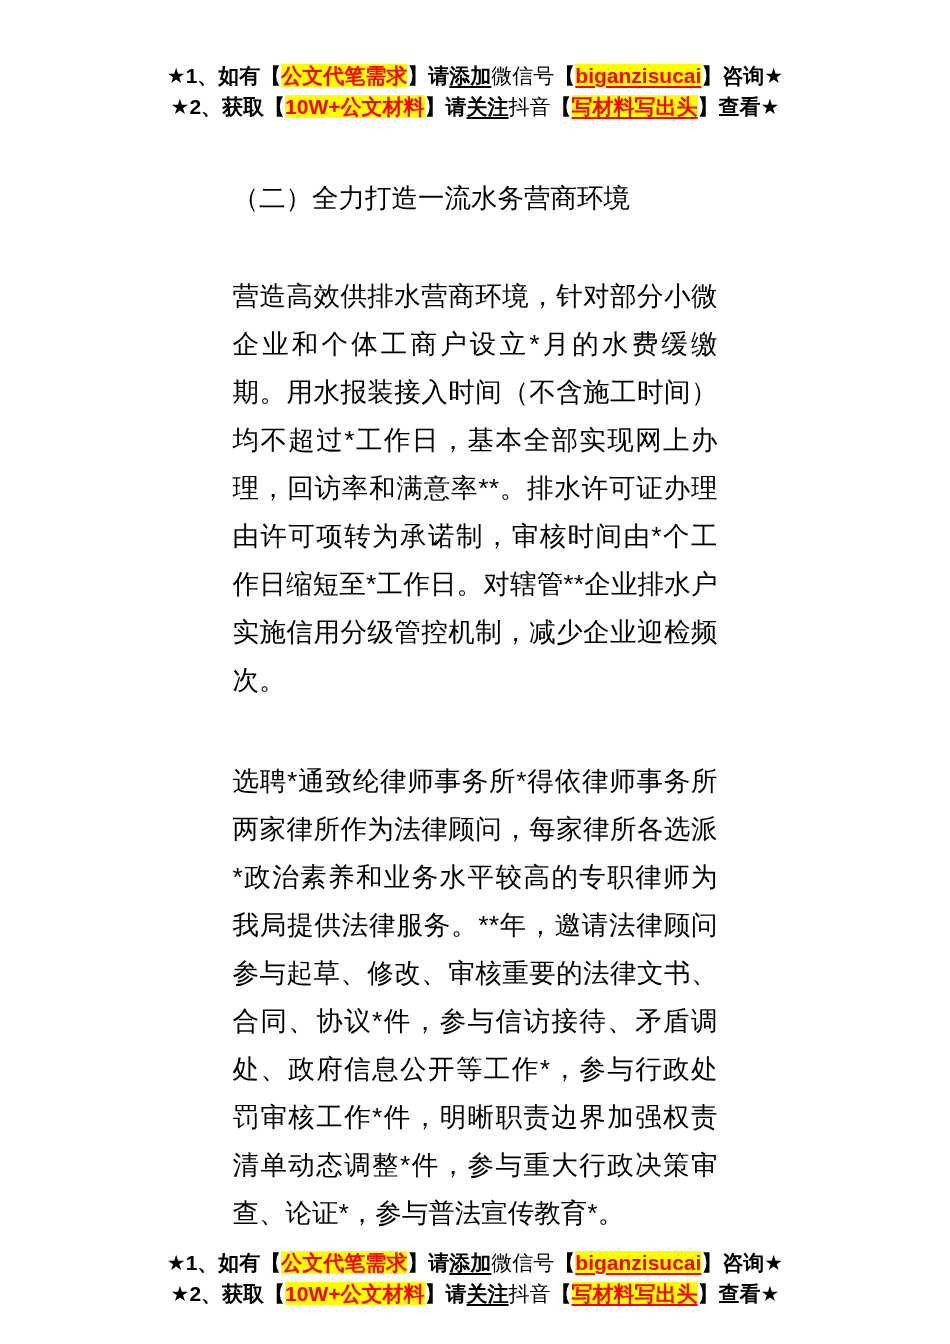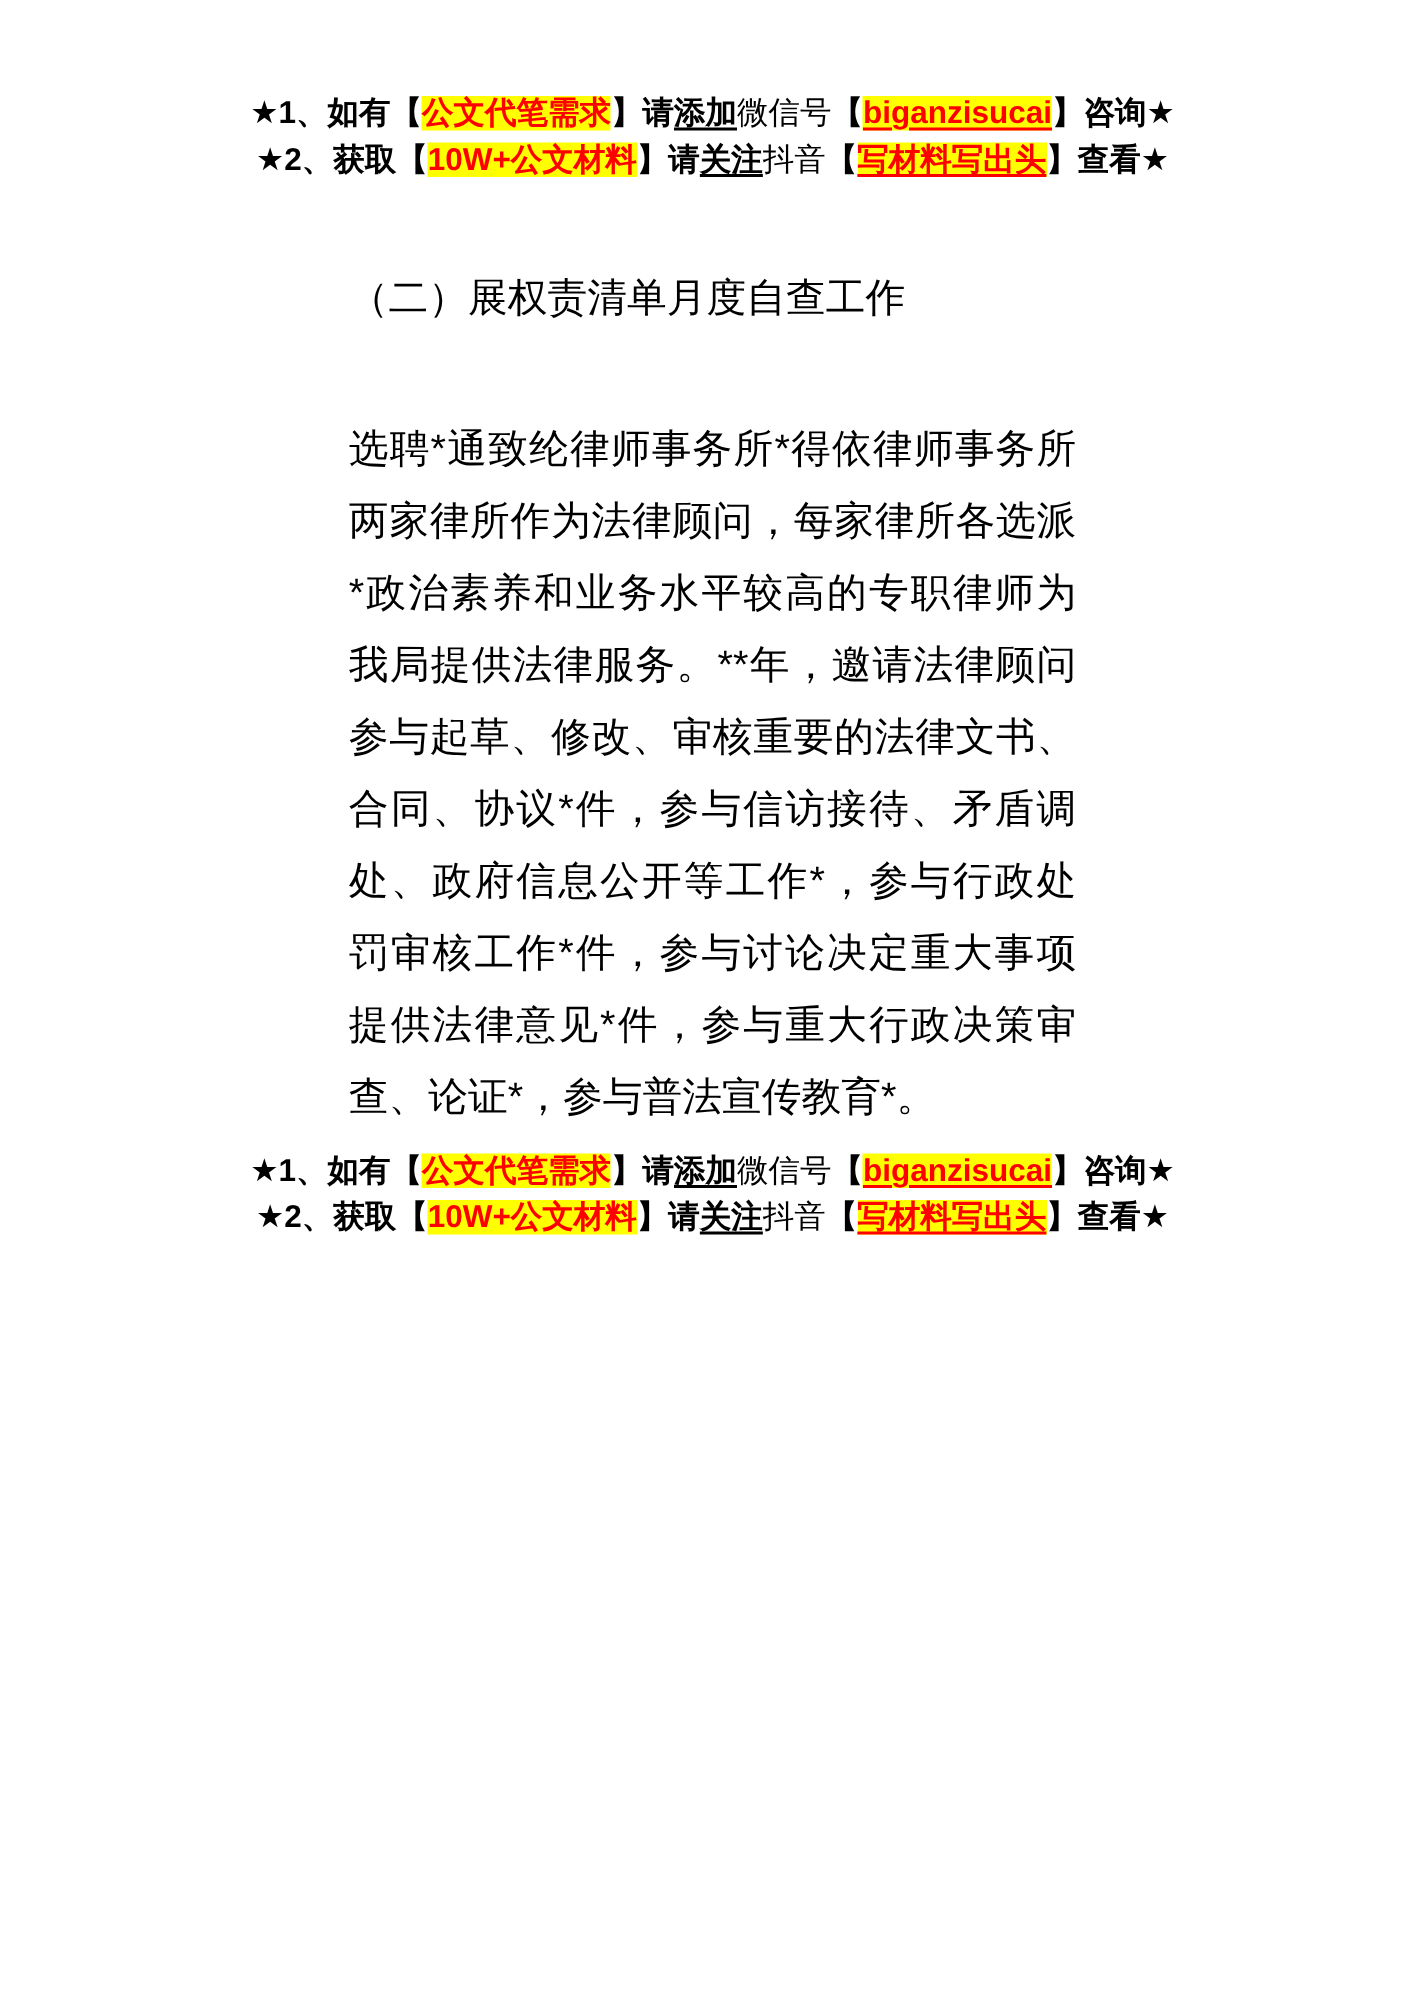--- a/index.html
+++ b/index.html
@@ -81,25 +81,26 @@
 
 <div class="page">
 
   <div class="banner banner-top">
       <div class="banner-line"><span class="seg-bold">★1、如有【</span><span class="seg-highlight">公文代笔需求</span><span class="seg-bold">】请</span><span class="seg-bold-underline">添加</span><span class="seg-regular">微信号</span><span class="seg-bold">【</span><span class="seg-highlight-underline">biganzisucai</span><span class="seg-bold">】咨询★</span></div>
       <div class="banner-line"><span class="seg-bold">★2、获取【</span><span class="seg-highlight">10W+公文材料</span><span class="seg-bold">】请</span><span class="seg-bold-underline">关注</span><span class="seg-regular">抖音</span><span class="seg-bold">【</span><span class="seg-highlight-underline">写材料写出头</span><span class="seg-bold">】查看★</span></div>
     </div>
 
   <div class="content">
 
-    <h2 class="heading heading-2">（二）展权责清单月度自查工作</h2>
+    <h2 class="heading heading-2">（二）全力打造一流水务营商环境</h2>
+
+    <p class="para para-2">营造高效供排水营商环境，针对部分小微企业和个体工商户设立*月的水费缓缴期。用水报装接入时间（不含施工时间）均不超过*工作日，基本全部实现网上办理，回访率和满意率**。排水许可证办理由许可项转为承诺制，审核时间由*个工作日缩短至*工作日。对辖管**企业排水户实施信用分级管控机制，减少企业迎检频次。</p>
 
 
-
-    <p class="para para-3">选聘*通致纶律师事务所*得依律师事务所两家律所作为法律顾问，每家律所各选派*政治素养和业务水平较高的专职律师为我局提供法律服务。**年，邀请法律顾问参与起草、修改、审核重要的法律文书、合同、协议*件，参与信访接待、矛盾调处、政府信息公开等工作*，参与行政处罚审核工作*件，参与讨论决定重大事项提供法律意见*件，参与重大行政决策审查、论证*，参与普法宣传教育*。</p>
+    <p class="para para-3">选聘*通致纶律师事务所*得依律师事务所两家律所作为法律顾问，每家律所各选派*政治素养和业务水平较高的专职律师为我局提供法律服务。**年，邀请法律顾问参与起草、修改、审核重要的法律文书、合同、协议*件，参与信访接待、矛盾调处、政府信息公开等工作*，参与行政处罚审核工作*件，明晰职责边界加强权责清单动态调整*件，参与重大行政决策审查、论证*，参与普法宣传教育*。</p>
   </div>
 
   <div class="banner banner-bottom">
       <div class="banner-line"><span class="seg-bold">★1、如有【</span><span class="seg-highlight">公文代笔需求</span><span class="seg-bold">】请</span><span class="seg-bold-underline">添加</span><span class="seg-regular">微信号</span><span class="seg-bold">【</span><span class="seg-highlight-underline">biganzisucai</span><span class="seg-bold">】咨询★</span></div>
       <div class="banner-line"><span class="seg-bold">★2、获取【</span><span class="seg-highlight">10W+公文材料</span><span class="seg-bold">】请</span><span class="seg-bold-underline">关注</span><span class="seg-regular">抖音</span><span class="seg-bold">【</span><span class="seg-highlight-underline">写材料写出头</span><span class="seg-bold">】查看★</span></div>
     </div>
 
 </div>
 
 </body></html>

